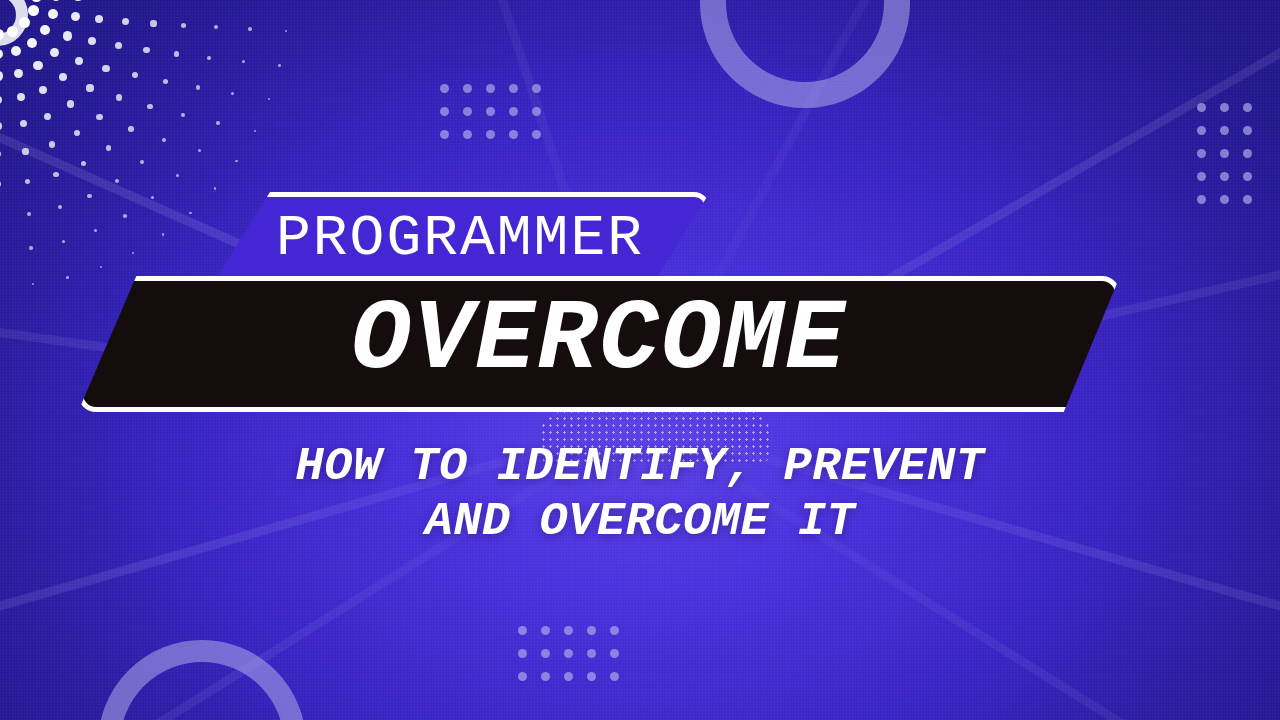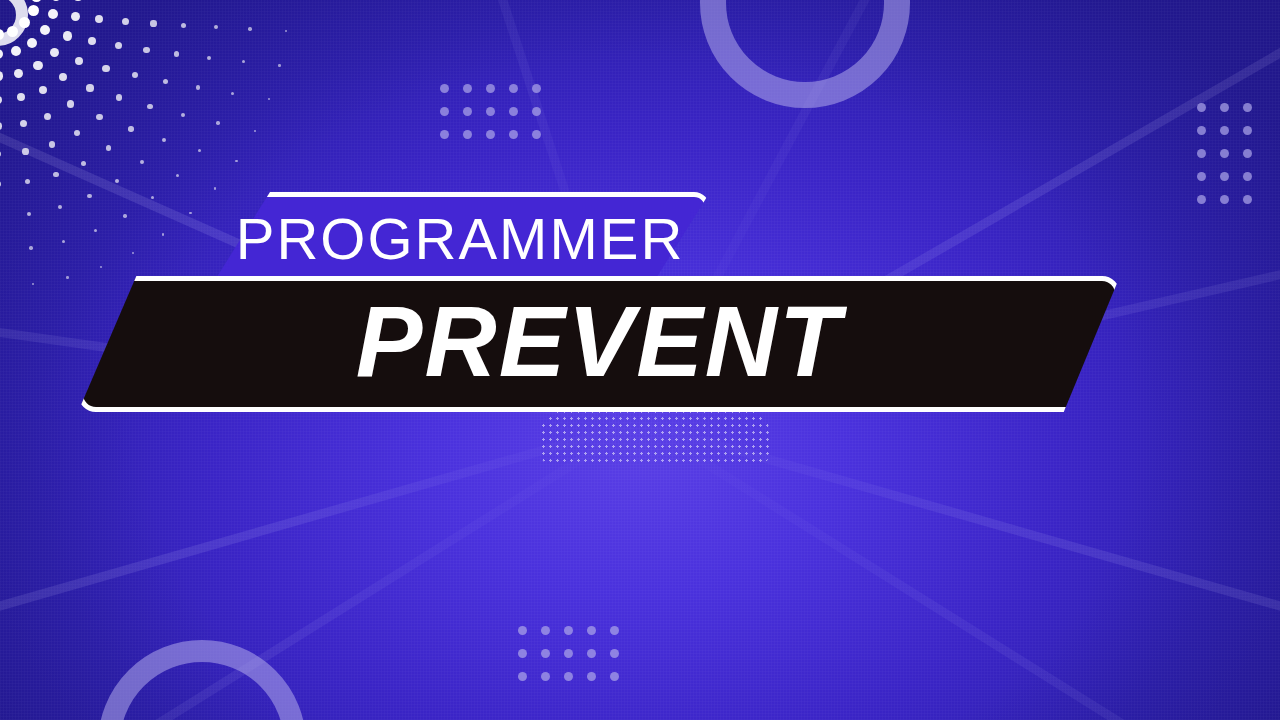--- a/index.html
+++ b/index.html
@@ -1,21 +1,21 @@
 <!DOCTYPE html>
 <html><head>
 <meta charset="utf-8">
 <style>
   html,body{margin:0;padding:0;background:#1a1040;}
   *{box-sizing:border-box;}
   #canvas{
     position:relative;
     width:1280px;height:720px;
     overflow:hidden;
-    font-family:Liberation Sans, sans-serif;
+    font-family:Liberation Mono, monospace;
     background:#3b82f6;
   }
 
   
   .bg-base{
     position:absolute;inset:0;
     background:
       radial-gradient(ellipse 780px 560px at 50% 62%, #5a3fe6 0%, #4a31dd 26%, #3a24c6 55%, #2d1fae 78%, #261b9e 100%);
   }
   .bg-vignette{
@@ -311,19 +311,23 @@
 
   <div class="title-wrap">
 
     <div class="badge">
       <div class="shape"></div>
       <div class="badge-txt">PROGRAMMER</div>
     </div>
 
     <div class="mainbar">
       <div class="shape"></div>
-      <div class="mainbar-txt">PREVENT</div>
-    </div>
-
+      <div class="mainbar-txt">OVERCOME</div>
+    </div>
+
+    <div class="subtitle">
+      <span>HOW TO IDENTIFY, PREVENT</span>
+      <span class="l2">AND OVERCOME IT</span>
+    </div>
 
   </div>
 
 </div>
 
 </body></html>

